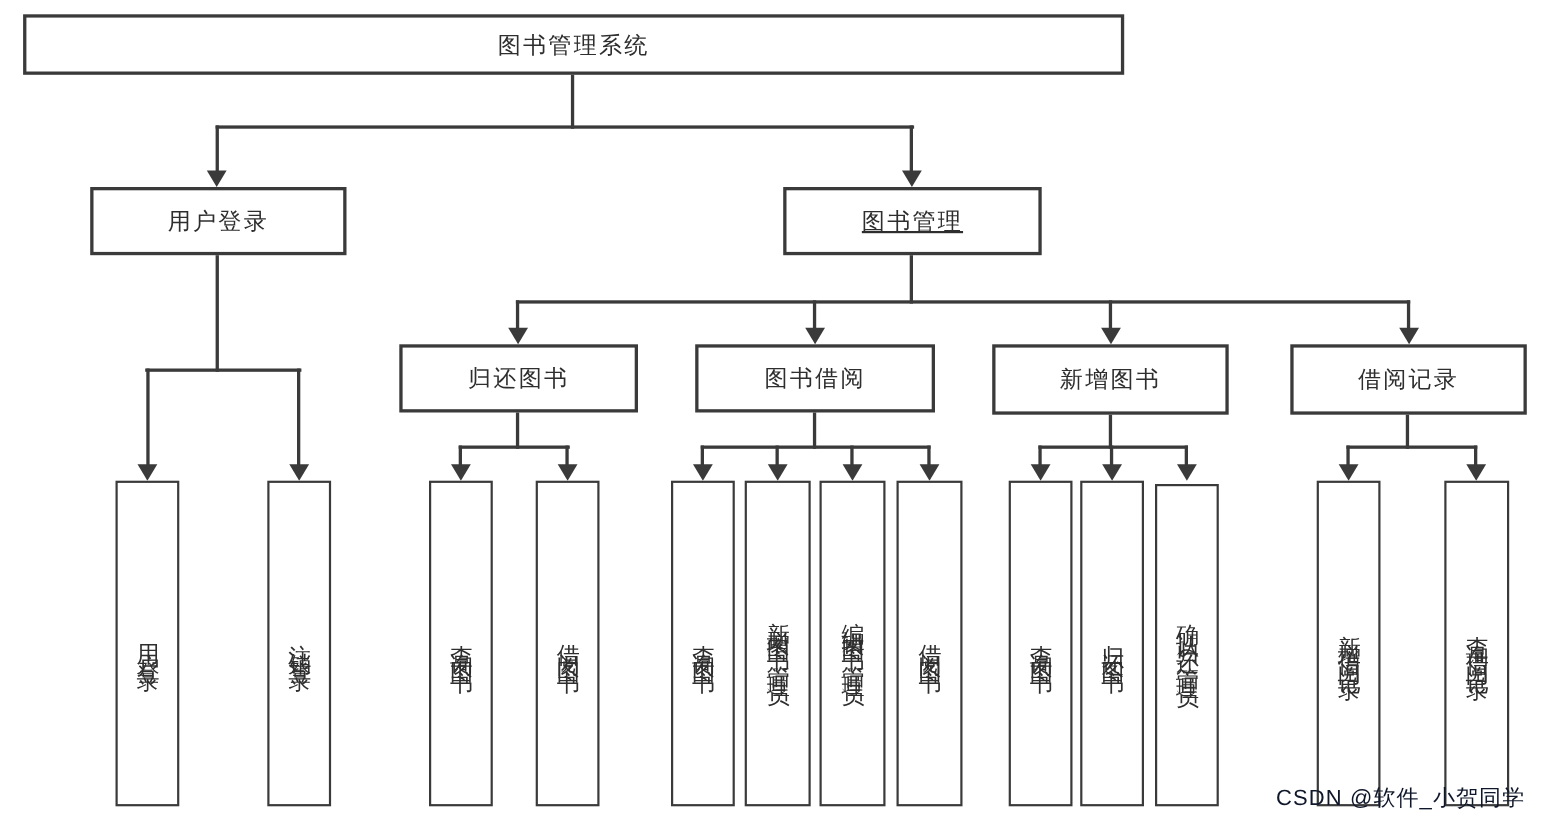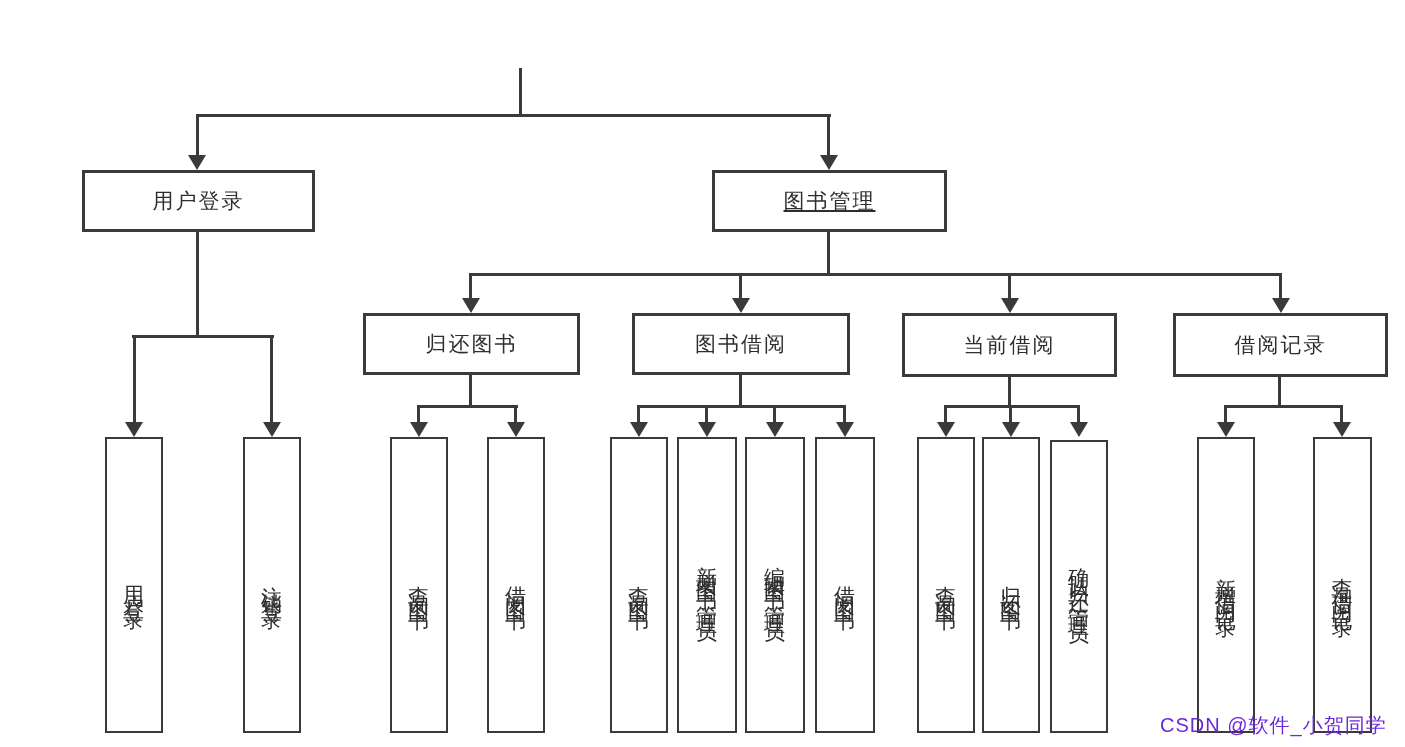--- a/index.html
+++ b/index.html
@@ -21,29 +21,30 @@
     font-size:21px; color:#2e2e2e; letter-spacing:8px; line-height:1.1;
   }
   .h { position:absolute; height:3px; background:#3a3a3a; }
   .v { position:absolute; width:3px; background:#3a3a3a; }
   .ar {
     position:absolute; width:0; height:0;
     border-left:9px solid transparent; border-right:9px solid transparent;
     border-top:15px solid #3a3a3a;
   }
   .watermark {
-    position:absolute; left:1160px; top:712px; font-size:20px; color:#6d28d9;
+    position:absolute; left:1160px; top:712px; font-size:20px; color:#0f172a;
     letter-spacing:1px; white-space:nowrap;
   }
 </style>
 </head>
 <body>
 
 <div id="canvas">
 
+  <div class="box" style="left:21px;top:13px;width:1001px;height:55px;">图书管理系统</div>
 
   <div class="v" style="left:519px;top:68px;height:49px;"></div>
   <div class="h" style="left:196px;top:114px;width:635px;"></div>
   <div class="v" style="left:196px;top:114px;height:44px;"></div>
   <div class="ar" style="left:188px;top:155px;"></div>
   <div class="v" style="left:827px;top:114px;height:44px;"></div>
   <div class="ar" style="left:820px;top:155px;"></div>
 
   <div class="box" style="left:82px;top:170px;width:233px;height:62px;">用户登录</div>
   <div class="box" style="left:712px;top:170px;width:235px;height:62px;text-decoration:underline;">图书管理</div>
@@ -61,21 +62,21 @@
   <div class="ar" style="left:462px;top:298px;"></div>
   <div class="v" style="left:739px;top:273px;height:28px;"></div>
   <div class="ar" style="left:732px;top:298px;"></div>
   <div class="v" style="left:1008px;top:273px;height:28px;"></div>
   <div class="ar" style="left:1001px;top:298px;"></div>
   <div class="v" style="left:1279px;top:273px;height:28px;"></div>
   <div class="ar" style="left:1272px;top:298px;"></div>
 
   <div class="box" style="left:363px;top:313px;width:217px;height:62px;">归还图书</div>
   <div class="box" style="left:632px;top:313px;width:218px;height:62px;text-align:right;">图书借阅</div>
-  <div class="box" style="left:902px;top:313px;width:215px;height:64px;">当前借阅</div>
+  <div class="box" style="left:902px;top:313px;width:215px;height:64px;">新增图书</div>
   <div class="box" style="left:1173px;top:313px;width:215px;height:64px;">借阅记录</div>
 
   <div class="v" style="left:469px;top:375px;height:33px;"></div>
   <div class="h" style="left:417px;top:405px;width:101px;"></div>
   <div class="v" style="left:417px;top:405px;height:18px;"></div>
   <div class="ar" style="left:410px;top:422px;"></div>
   <div class="v" style="left:514px;top:405px;height:18px;"></div>
   <div class="ar" style="left:507px;top:422px;"></div>
 
   <div class="v" style="left:739px;top:375px;height:33px;"></div>

